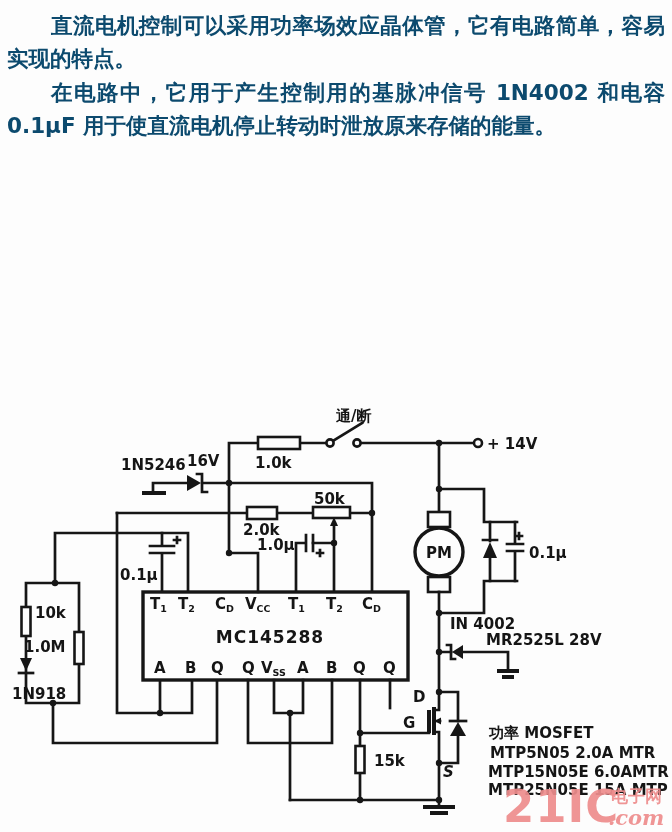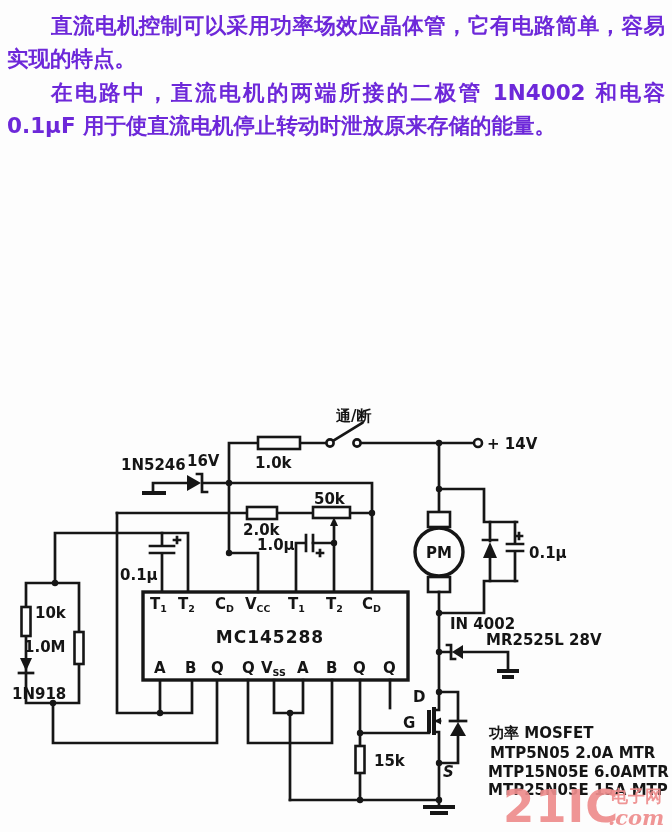--- a/index.html
+++ b/index.html
@@ -1,19 +1,19 @@
 <!DOCTYPE html>
 <html><head>
 <meta charset="utf-8">
 <style>
   html,body{margin:0;padding:0;}
   body{width:672px;height:832px;background:#fdfdfd;overflow:hidden;
        font-family:"DejaVu Sans",sans-serif;}
   .page{position:relative;width:672px;height:832px;background:#fdfdfd;}
-  .doc{position:absolute;left:7px;top:9px;width:658px;color:#6d28d9;
+  .doc{position:absolute;left:7px;top:9px;width:658px;color:#0c4a6e;
        font-size:21.5px;line-height:33.4px;font-weight:700;
        font-family:"DejaVu Sans",sans-serif;}
   .doc p{margin:0;text-indent:2.05em;text-align:justify;}
   svg{position:absolute;left:0;top:400px;}
   .wire{stroke:#161616;stroke-width:2.7;fill:none;stroke-linecap:square;}
   .thick{stroke:#161616;stroke-width:4;fill:none;stroke-linecap:butt;}
   .comp{fill:#fdfdfd;stroke:#161616;stroke-width:2.6;}
   .icbox{fill:#fdfdfd;stroke:#161616;stroke-width:3.4;}
   .solid{fill:#161616;stroke:none;}
   .lbl{font-family:"DejaVu Sans",sans-serif;font-weight:bold;font-size:15px;fill:#151515;}
@@ -24,21 +24,21 @@
   .wm-cn{font-size:17px;}
   .wm-com{font-size:21px;font-style:italic;font-family:"DejaVu Serif",serif;}
 </style>
 </head>
 <body>
 
 <div class="page">
 
   <div class="doc">
     <p>直流电机控制可以采用功率场效应晶体管，它有电路简单，容易实现的特点。</p>
-    <p>在电路中，直流电机的两端所接的二极管 1N4002 和电容 0.1μF 用于使直流电机停止转动时泄放原来存储的能量。</p>
+    <p>在电路中，它用于产生控制用的基脉冲信号 1N4002 和电容 0.1μF 用于使直流电机停止转动时泄放原来存储的能量。</p>
   </div>
 
   <svg width="672" height="432" viewBox="0 400 672 432">
 
     <g>
       <path class="wire" d="M229,443 H258 M300,443 H326 M360,443 H474 M229,443 V553"></path>
       <path class="wire" d="M333,441 L362,423"></path>
       <circle class="comp" cx="330" cy="443" r="3.6"></circle>
       <circle class="comp" cx="357" cy="443" r="3.6"></circle>
       <circle class="comp" cx="478" cy="443" r="4"></circle>

